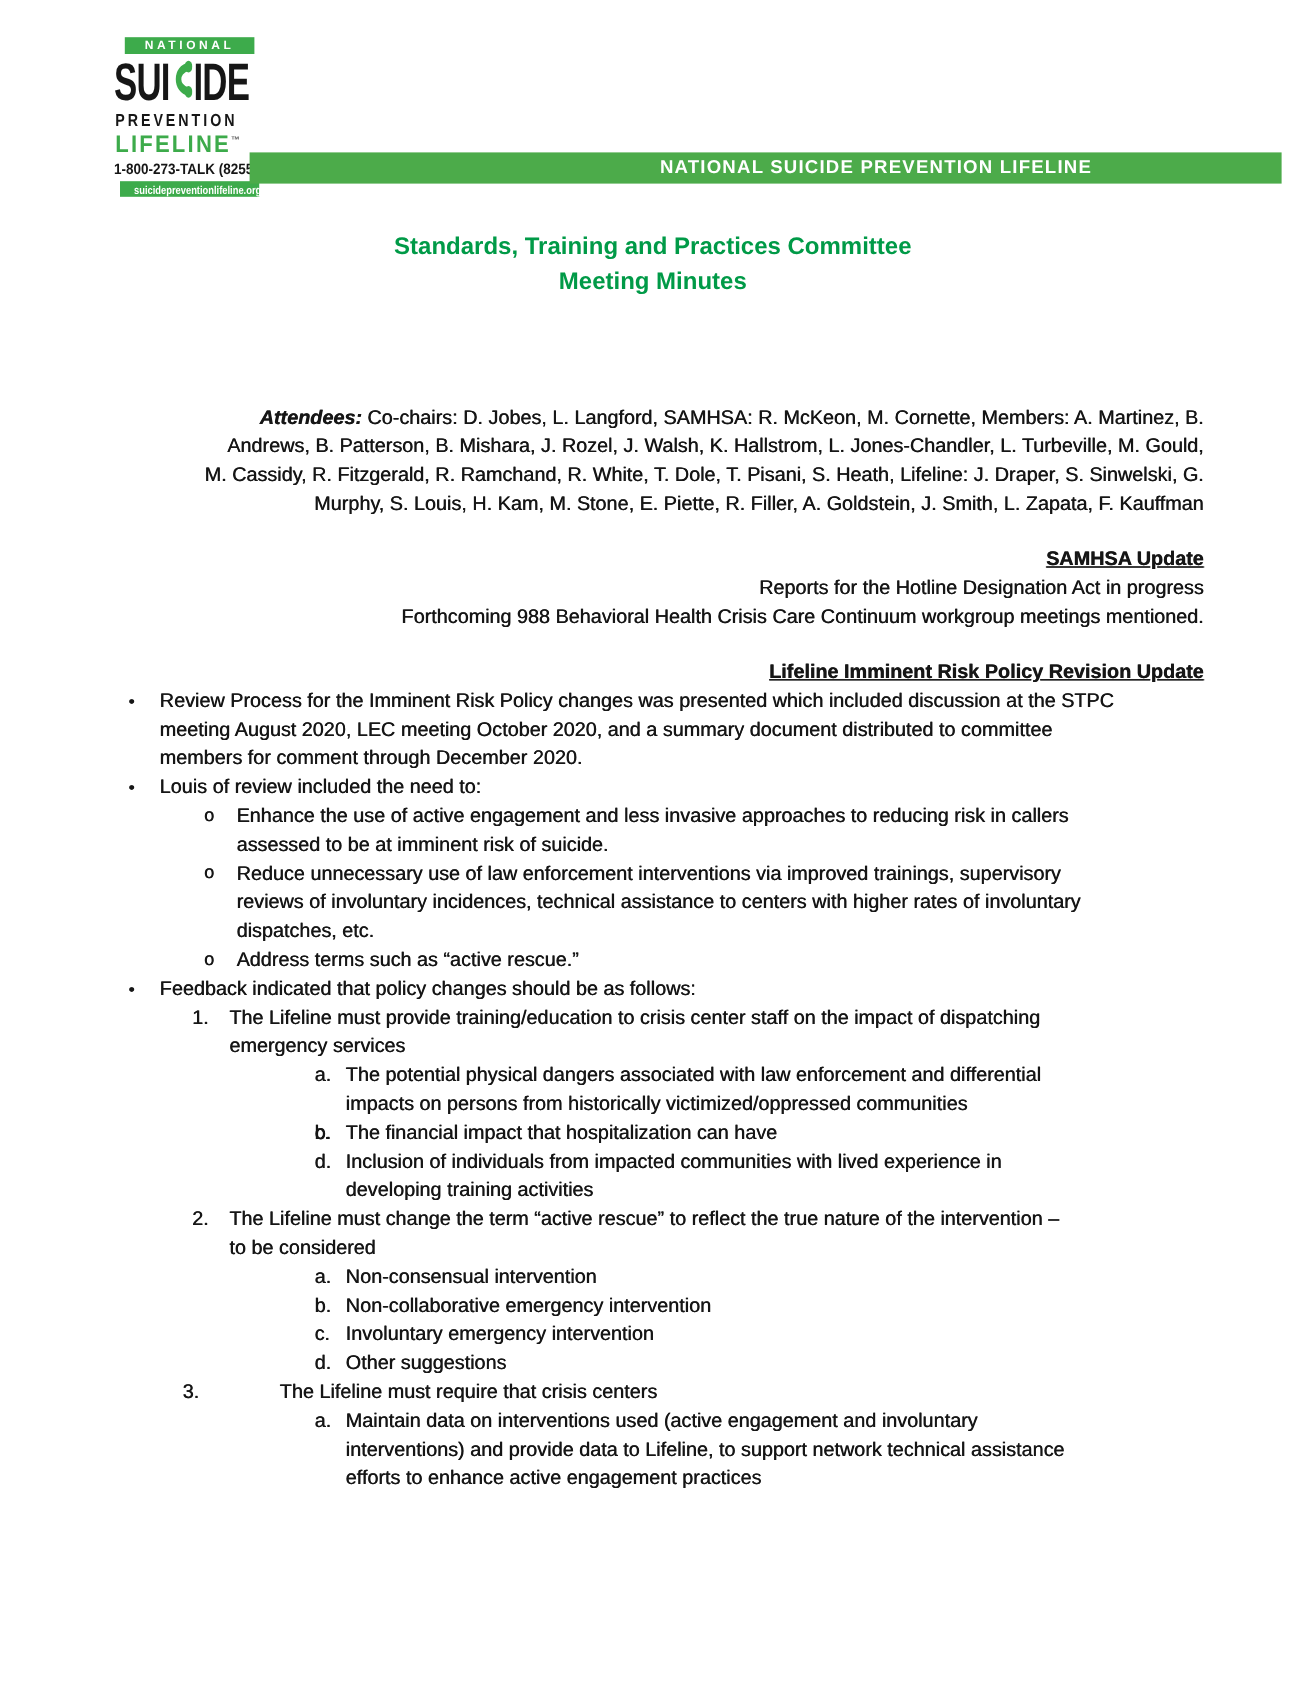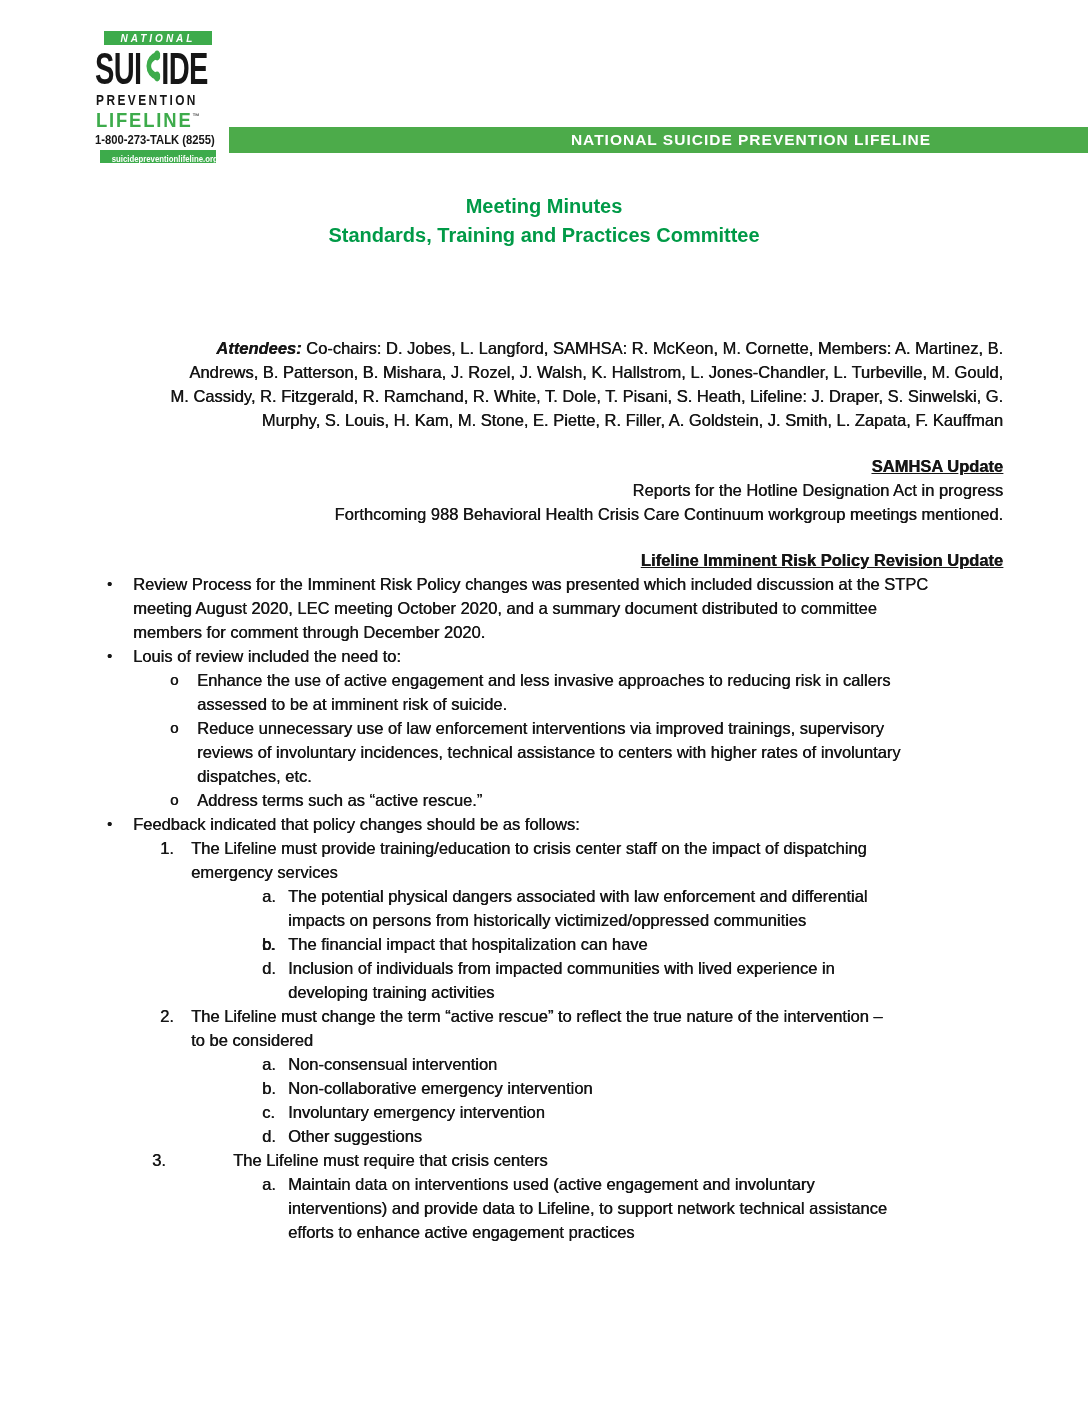--- a/index.html
+++ b/index.html
@@ -7,21 +7,21 @@
     position:relative; width:1088px; height:1408px; background:#ffffff;
     font-family:"Liberation Sans","DejaVu Sans",sans-serif;
     color:var(--text-color,#161616); overflow:hidden;
   }
 
   
   .logo { position:absolute; left:95px; top:31px; width:126px; }
   .logo-national {
     background:var(--logo-green,#3dab4b); color:#fff; font-size:10px; font-weight:bold;
     letter-spacing:3px; text-align:center; height:14px; line-height:15px; margin:0 9px 2px 9px;
-    white-space:nowrap; overflow:hidden;font-style:italic;
+    white-space:nowrap; overflow:hidden;
   }
   .logo-suicide {
     display:flex; align-items:center; white-space:nowrap; font-weight:bold;
     font-size:44px; line-height:40px; letter-spacing:-1px;
     transform:scaleX(.66); transform-origin:0 50%;
   }
   .logo-suicide svg { margin:0 1px; }
   .logo-prevention {
     font-size:14.5px; font-weight:bold; letter-spacing:3px; margin:2px 0 0 1px;
     white-space:nowrap; transform:scaleX(.82); transform-origin:0 50%;
@@ -36,21 +36,21 @@
     transform:scaleX(.90); transform-origin:0 50%;
   }
   .logo-web {
     background:var(--logo-green,#3dab4b); color:#fff; height:13px; line-height:13px;
     margin:0 5px; text-align:center; white-space:nowrap;
   }
   .logo-web span { display:inline-block; font-size:9.5px; font-weight:bold; transform:scaleX(.82); transform-origin:50% 50%; }
 
   
   .banner {
-    position:absolute; left:229px; top:127px; width:860px; height:26px;
+    position:absolute; left:208px; top:127px; width:860px; height:26px;
     background:var(--banner-green,#4cab4a); color:#ffffff;
     font-size:15.5px; font-weight:bold; letter-spacing:1px; line-height:26px;
     text-align:right; padding-right:158px; box-sizing:border-box; white-space:nowrap;
   }
 
   
   .title-block { position:absolute; left:0; top:192px; width:100%; text-align:center; }
   .title-line, .title-date {
     font-size:20px; font-weight:bold; color:var(--accent-green,#009a47); line-height:29px;
   }
@@ -95,22 +95,22 @@
     </div>
     <div class="logo-prevention">PREVENTION</div>
     <div class="logo-lifeline"><span>LIFELINE</span><sup>™</sup></div>
     <div class="logo-phone">1-800-273-TALK (8255)</div>
     <div class="logo-web"><span>suicidepreventionlifeline.org</span></div>
   </div>
 
   <div class="banner">NATIONAL SUICIDE PREVENTION LIFELINE</div>
 
   <div class="title-block">
+    <div class="title-line">Standards, Training and Practices Committee</div>
     <div class="title-line">Meeting Minutes</div>
-    <div class="title-line">Standards, Training and Practices Committee</div>
   </div>
 
   <div class="body">
 
     <p><span class="att-label">Attendees:</span><span> Co-chairs: D. Jobes, L. Langford, SAMHSA: R. McKeon, M. Cornette, Members: A. Martinez, B.
 Andrews, B. Patterson, B. Mishara, J. Rozel, J. Walsh, K. Hallstrom, L. Jones-Chandler, L. Turbeville, M. Gould,
 M. Cassidy, R. Fitzgerald, R. Ramchand, R. White, T. Dole, T. Pisani, S. Heath, Lifeline: J. Draper, S. Sinwelski, G.
 Murphy, S. Louis, H. Kam, M. Stone, E. Piette, R. Filler, A. Goldstein, J. Smith, L. Zapata, F. Kauffman</span></p>
 
     <div class="gap"></div>

